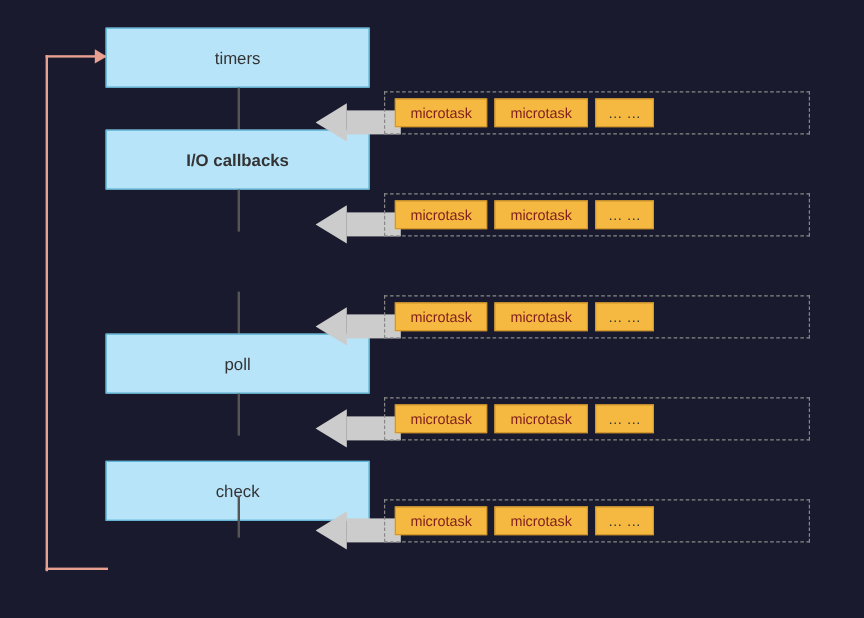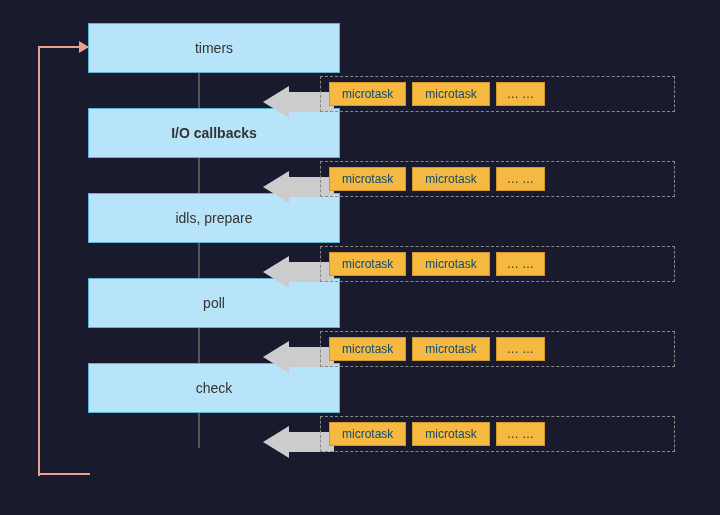--- a/index.html
+++ b/index.html
@@ -50,21 +50,21 @@
       height: 0;
       border-top: 6px solid transparent;
       border-bottom: 6px solid transparent;
       border-left: 10px solid #e8a090;
     }
 
     
     .phase-box {
       position: absolute;
       left: 78px;
-      width: 252px;
+      width: 220px;
       height: 50px;
       background: #b8e4f9;
       border: 1.5px solid #5ab4d6;
       display: flex;
       align-items: center;
       justify-content: center;
       font-size: 14px;
       color: #333;
     }
 
@@ -87,21 +87,21 @@
       border: 1.5px dashed #888;
       padding: 4px 8px;
       background: transparent;
     }
 
     .microtask-box {
       background: #f5b942;
       border: 1px solid #d4982a;
       padding: 4px 12px;
       font-size: 12px;
-      color: #0c4a6e;
+      color: #7f1d1d;
       white-space: nowrap;
     }
 
     .microtask-dots {
       background: #f5b942;
       border: 1px solid #d4982a;
       padding: 4px 10px;
       font-size: 12px;
       color: #333;
     }
@@ -120,33 +120,30 @@
   </div>
 
   <div class="connector" style="top:65px; height:35px;"></div>
 
   <div class="phase-box" style="top:100px;font-weight:bold;">
     <span>I/O callbacks</span>
   </div>
 
   <div class="connector" style="top:150px; height:35px;"></div>
 
-  <div class="phase-box" style="top:185px;">
-    <span>idls, prepare</span>
-  </div>
 
   <div class="connector" style="top:235px; height:35px;"></div>
 
   <div class="phase-box" style="top:270px;">
     <span>poll</span>
   </div>
 
   <div class="connector" style="top:320px; height:35px;"></div>
 
-  <div class="phase-box" style="top:355px;">
+  <div class="phase-box" style="top:376px;">
     <span>check</span>
   </div>
 
   <div class="connector" style="top:405px; height:35px;"></div>
 
 
   <div style="position:absolute; top:78px; left:253px; display:flex; align-items:center;">
     <div style="width:0;height:0;border-top:16px solid transparent;border-bottom:16px solid transparent;border-right:26px solid #ccc;"></div>
     <div style="width:45px;height:20px;background:#ccc;"></div>
   </div>

